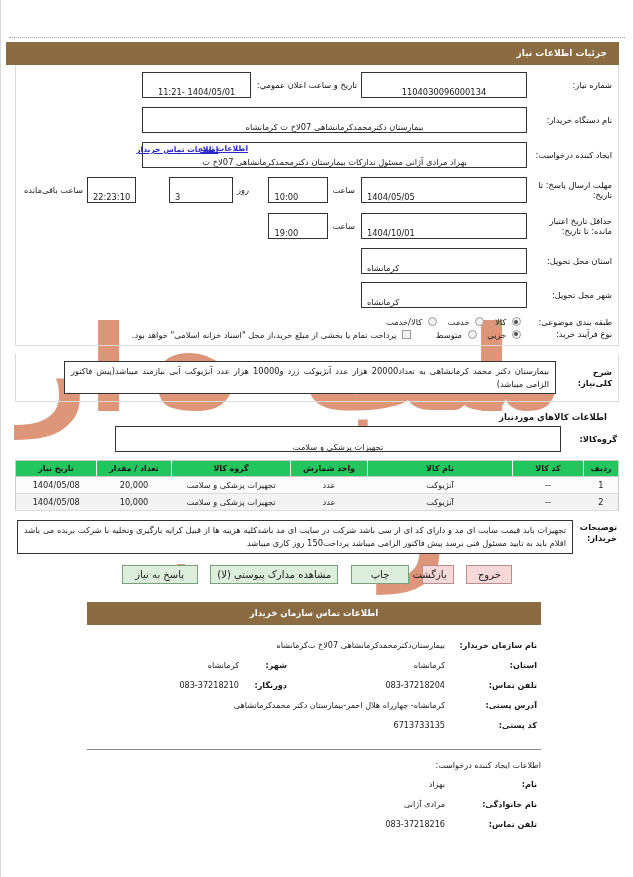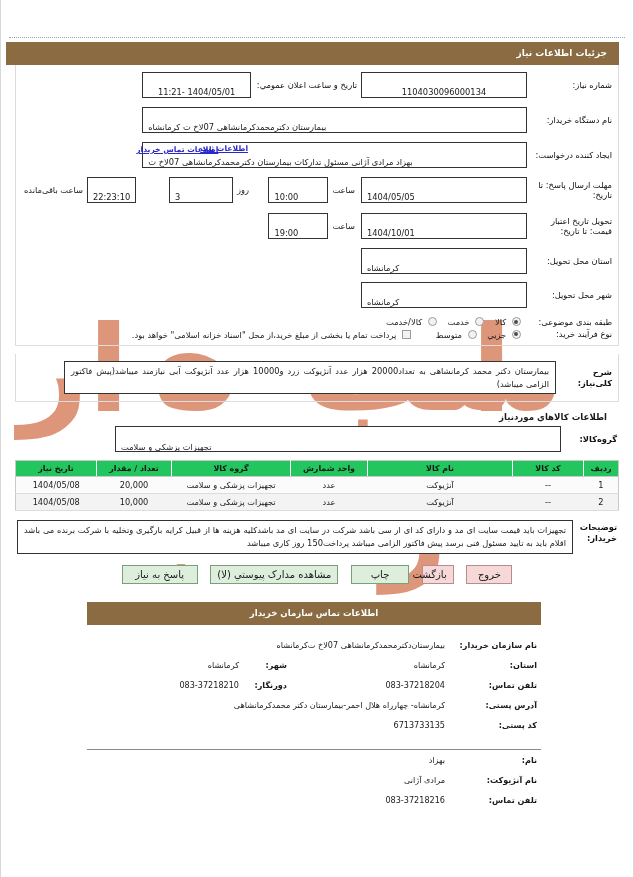--- a/index.html
+++ b/index.html
@@ -78,21 +78,21 @@
     background:#ffffff;
     height:15px;
     line-height:15px;
     font-size:8.3px;
     padding:12px 5px;
     box-sizing:border-box;
     text-align:center;
     overflow:hidden;
     white-space:nowrap;
   }
-  .box.r{text-align:left;}
+  .box.r{text-align:center;}
   .box.l{text-align:left;}
   .inline-lbl{font-size:8.3px; padding:0 4px; white-space:nowrap;}
 
   .radio{
     display:inline-block;
     width:9px;height:9px;border-radius:50%;
     border:1px solid #9b9b9b;
     background:#f2f2f2;
     vertical-align:-1px;
     margin:0 2px;
@@ -316,21 +316,21 @@
               </tr>
                     </tbody>
                   </table>
             </td>
           </tr>
           <tr>
                 <td colspan="5" style="height:4px;"></td>
               </tr>
 
           <tr>
-            <td class="lbl">تحویل تاریخ اعتبار قیمت: تا تاریخ:</td>
+            <td class="lbl">حداقل تاریخ اعتبار مانده: تا تاریخ:</td>
             <td>
               <div class="box l">1404/10/01</div>
             </td>
             <td style="white-space:nowrap;">
               <table style="border-collapse:collapse;">
                     <tbody>
                       <tr>
                 <td class="inline-lbl">ساعت</td>
                 <td style="width:60px;">
                           <div class="box l">19:00</div>
@@ -524,30 +524,31 @@
         </tr>
         <tr>
           <td class="kv-l">کد پستی:</td>
           <td class="kv-v" colspan="3">6713733135</td>
         </tr>
       </tbody>
         </table>
 
       <div class="hr"></div>
 
+      <div class="small-head">اطلاعات ایجاد کننده درخواست:</div>
 
       <table class="kv" style="width:100%;">
         <tbody>
             <tr>
           <td class="kv-l" style="width:84px;">نام:</td>
           <td class="kv-v" style="width:150px;">بهزاد</td>
           <td></td>
         </tr>
         <tr>
-          <td class="kv-l">نام آنژیوکت:</td>
+          <td class="kv-l">نام خانوادگی:</td>
           <td class="kv-v">مرادی آژانی</td>
           <td></td>
         </tr>
         <tr>
           <td class="kv-l">تلفن تماس:</td>
           <td class="kv-v">083-37218216</td>
           <td></td>
         </tr>
       </tbody>
         </table>

